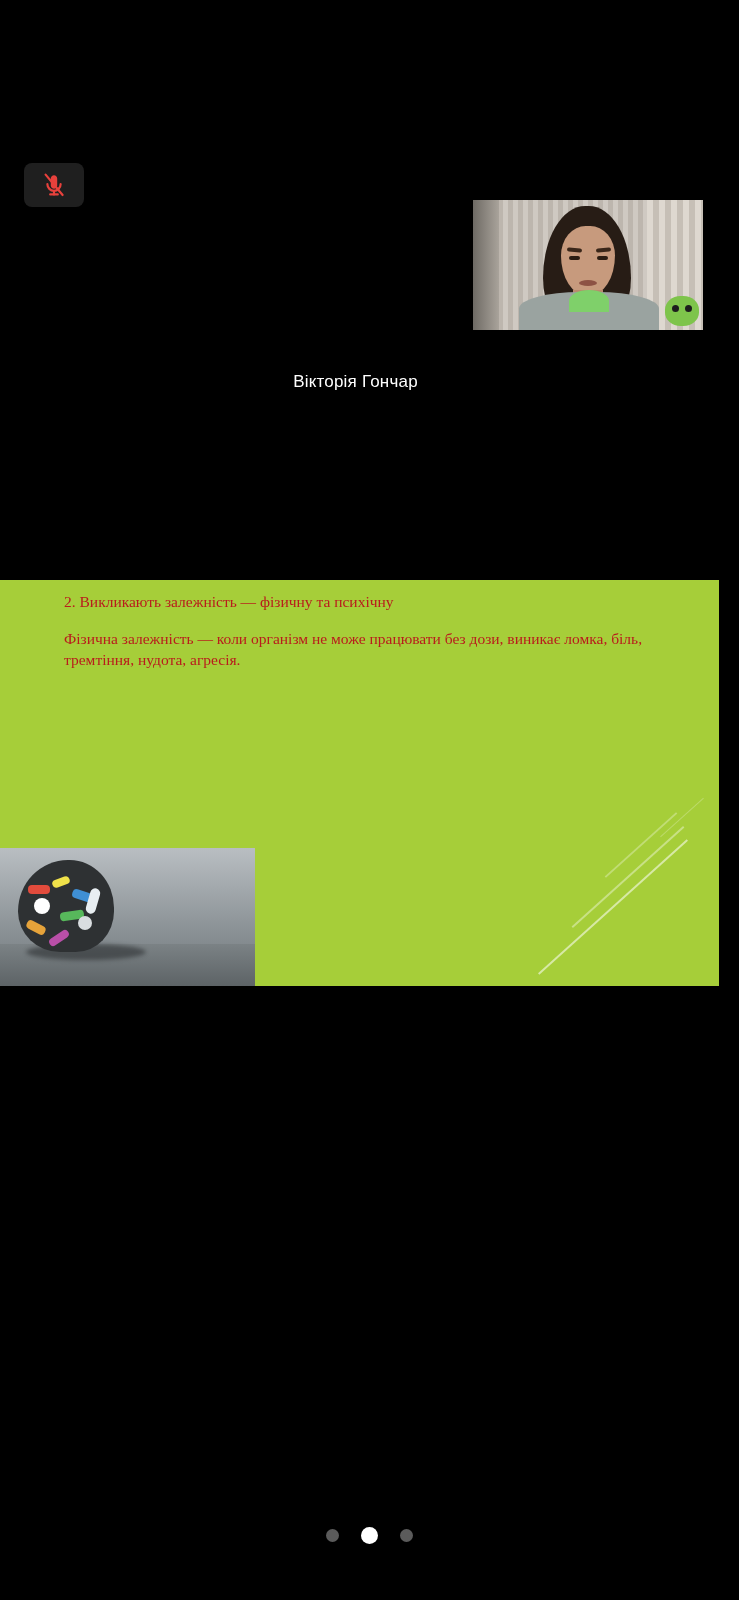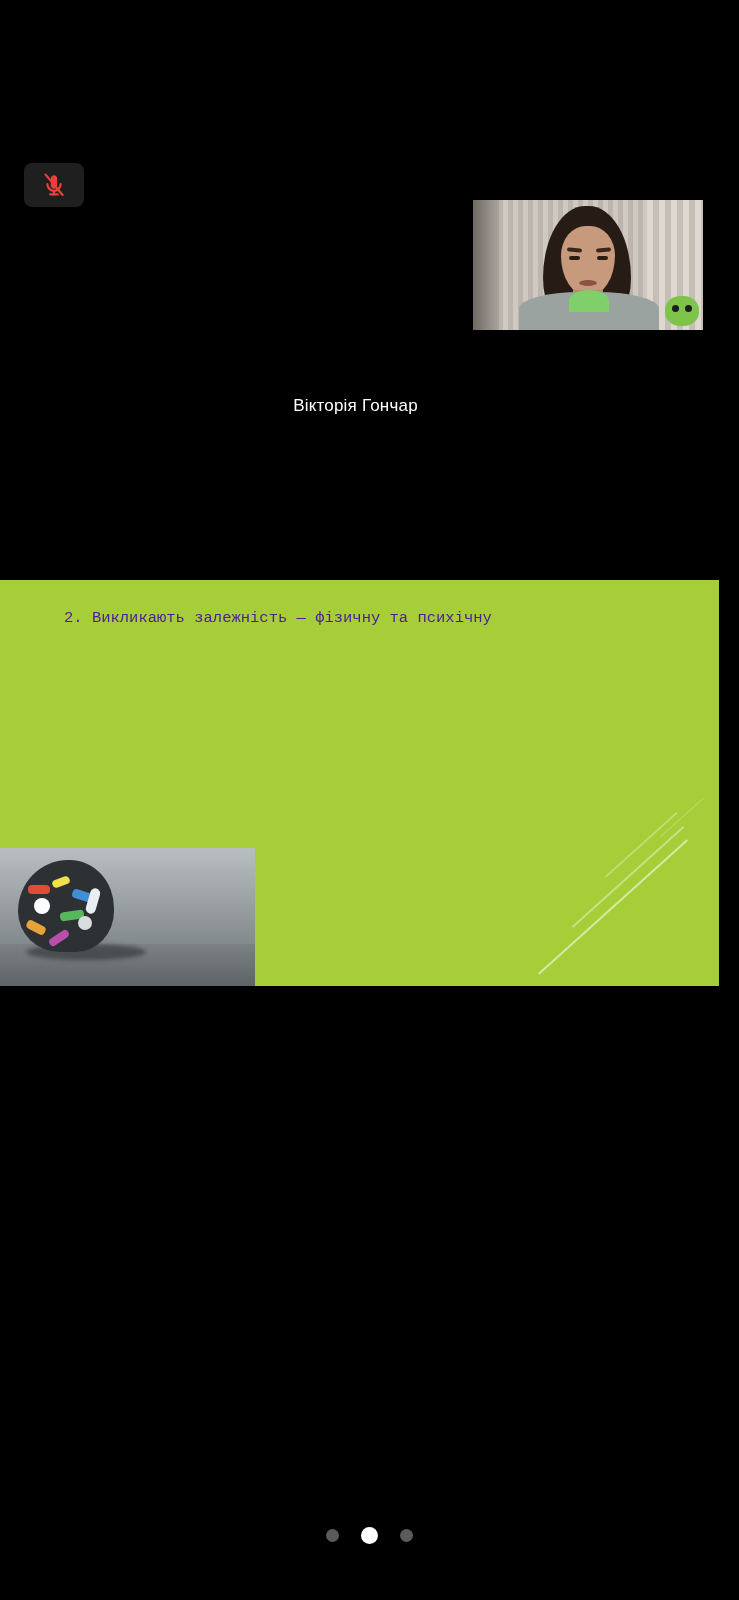--- a/index.html
+++ b/index.html
@@ -145,21 +145,21 @@
     top: 9px;
   }
   .vid-toy:before { left: 7px; }
   .vid-toy:after { right: 7px; }
 
   
   #participant-name {
     position: absolute;
     left: 0;
     right: 0;
-    top: 396px;
+    top: 372px;
     text-align: center;
     color: #ffffff;
     font-size: 17px;
     letter-spacing: .2px;
     padding-right: 28px;
   }
 
   
   #shared-slide {
     position: absolute;
@@ -176,23 +176,23 @@
     background: rgba(255,255,255,.55);
     transform-origin: center;
   }
   .streak.s1 { width: 200px; height: 2px; right: 6px;  bottom: 78px;  transform: rotate(-42deg); }
   .streak.s2 { width: 150px; height: 2px; right: 16px; bottom: 108px; transform: rotate(-42deg); opacity:.7; }
   .streak.s3 { width: 96px;  height: 2px; right: 30px; bottom: 140px; transform: rotate(-42deg); opacity:.55; }
   .streak.s4 { width: 58px;  height: 1px; right: 8px;  bottom: 168px; transform: rotate(-42deg); opacity:.45; }
 
   #slide-text {
     position: relative;
-    padding: 28px 46px 0 64px;
-    color: #4c1d95;
-    font-family: Liberation Mono, monospace;
+    padding: 12px 46px 0 64px;
+    color: #b91c1c;
+    font-family: Liberation Serif, serif;
   }
   #slide-text .p {
     font-size: 15.5px;
     line-height: 1.34;
     margin: 0 0 14px 0;
   }
   #slide-text .p.first { margin-bottom: 16px; }
 
   
   #slide-image {
@@ -289,20 +289,21 @@
   <div id="participant-name">Вікторія Гончар</div>
 
   <div id="shared-slide">
     <div class="streak s1"></div>
     <div class="streak s2"></div>
     <div class="streak s3"></div>
     <div class="streak s4"></div>
 
     <div id="slide-text">
       <p class="p first">2. Викликають залежність — фізичну та психічну</p>
+      <p class="p">Фізична залежність — коли організм не може працювати без дози, виникає ломка, біль, тремтіння, нудота, агресія.</p>
     </div>
 
     <div id="slide-image">
       <div class="img-ground"></div>
       <div class="img-shadow"></div>
       <div class="img-head"></div>
       <div class="pill" style="left:28px; bottom:92px; width:22px; height:9px; background:#e24b3c;"></div>
       <div class="pill" style="left:52px; bottom:100px; width:18px; height:8px; background:#f0e24a; transform:rotate(-20deg);"></div>
       <div class="pill" style="left:72px; bottom:86px; width:20px; height:9px; background:#3f8fd4; transform:rotate(18deg);"></div>
       <div class="pill" style="left:34px; bottom:72px; width:16px; height:16px; background:#ffffff; border-radius:50%;"></div>

